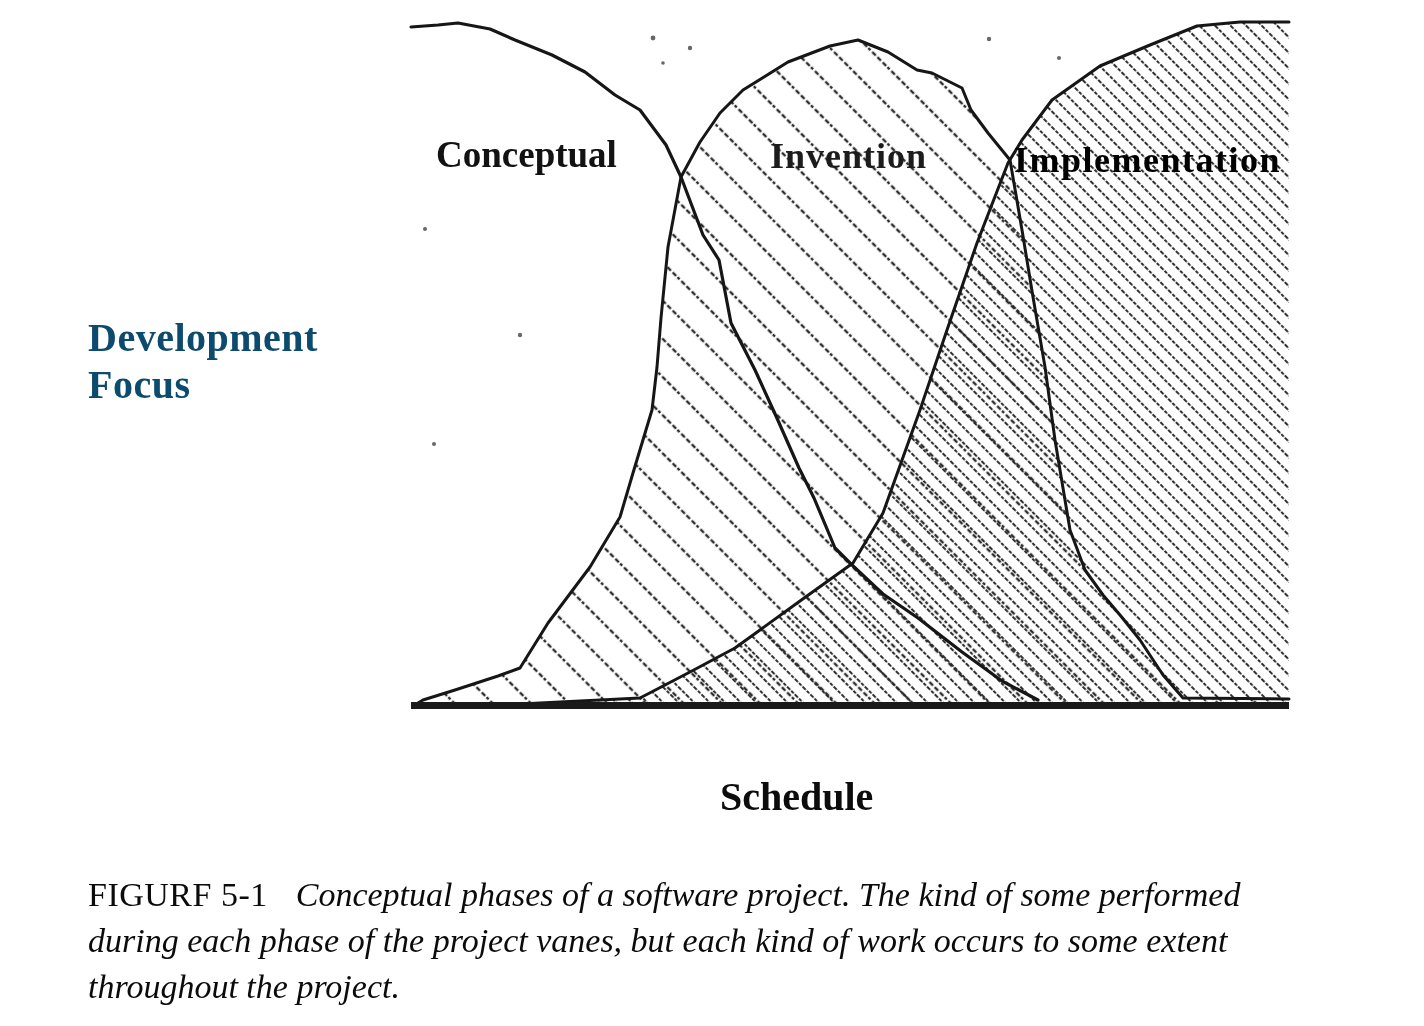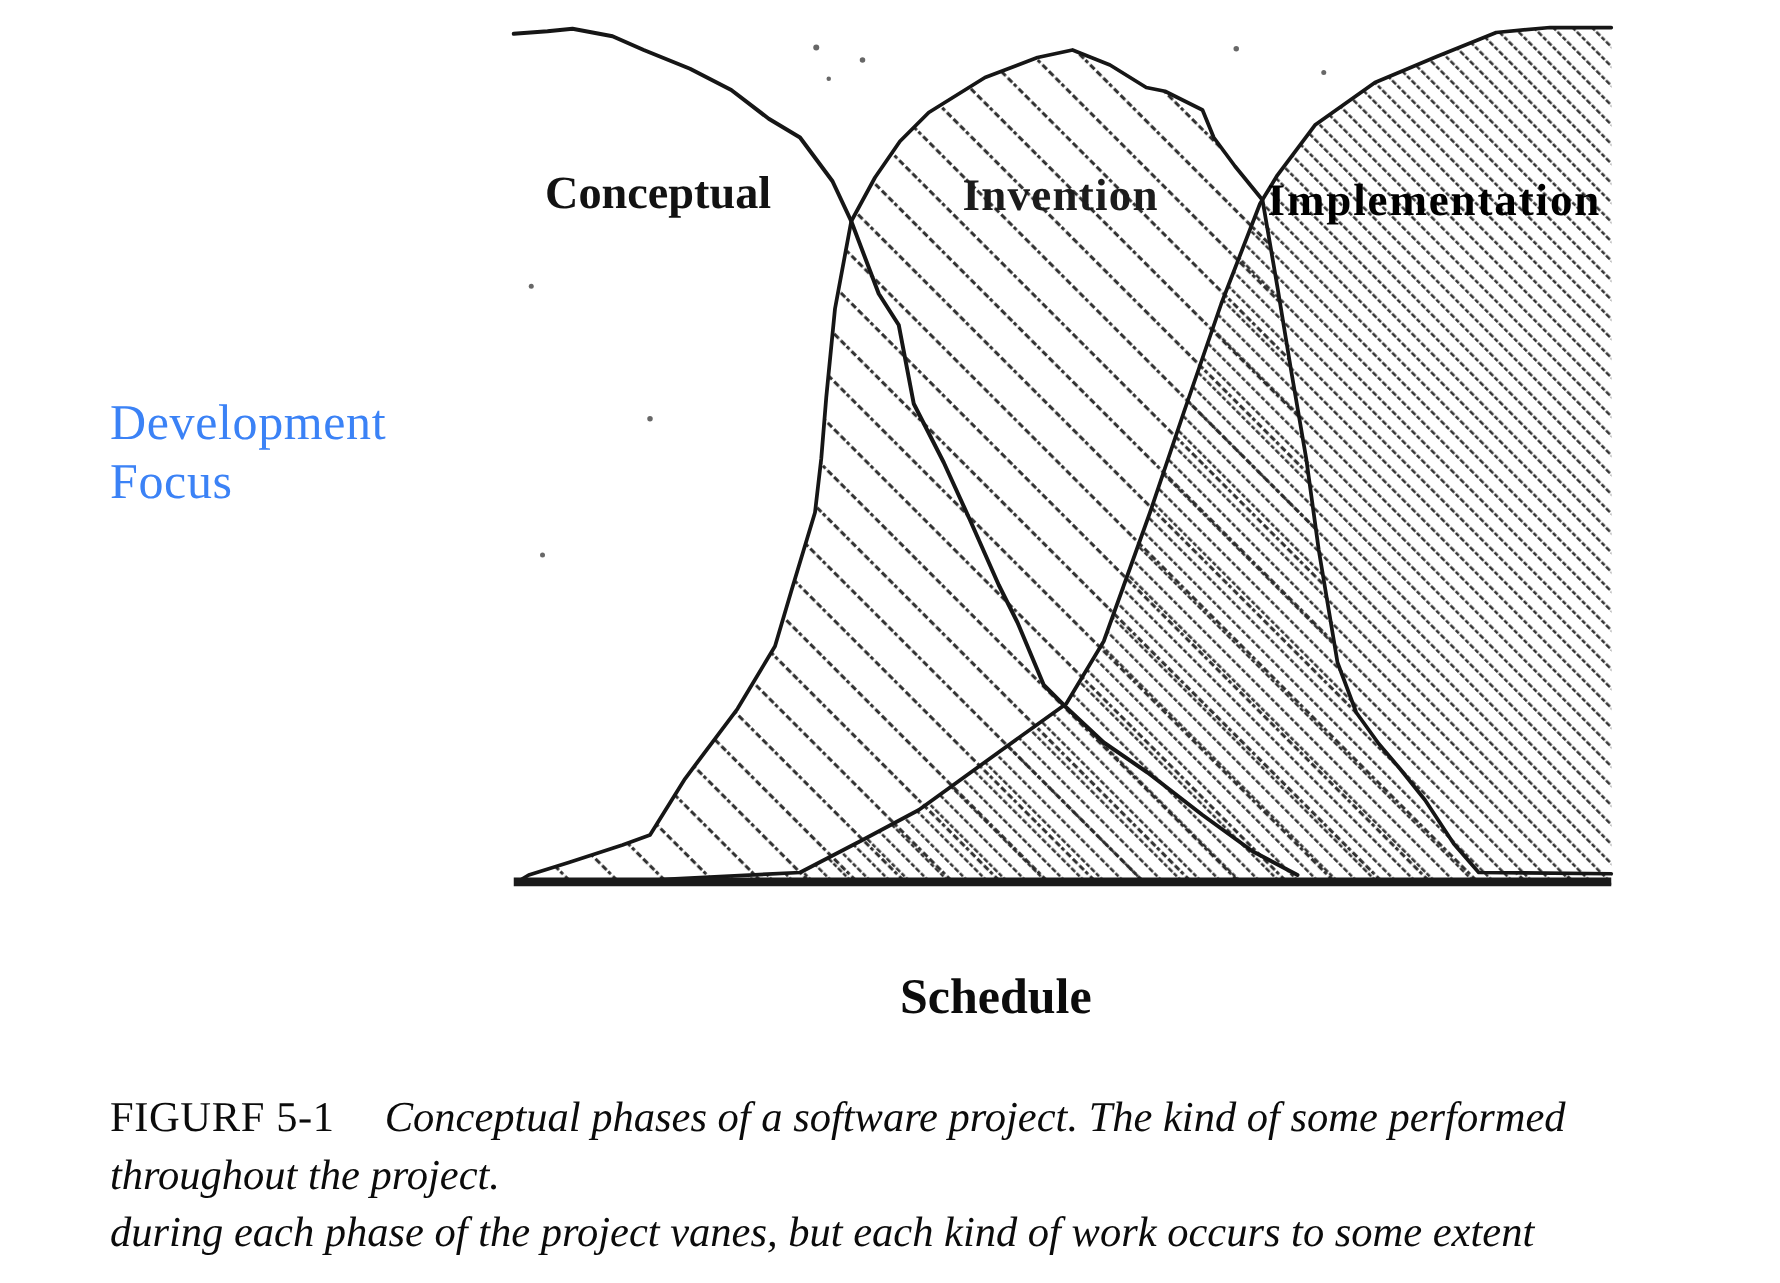--- a/index.html
+++ b/index.html
@@ -10,24 +10,24 @@
     background: #ffffff;
     font-family: "Liberation Serif", serif;
     position: relative;
     overflow: hidden;
   }
   .abs { position: absolute; }
 
   .ylabel {
     left: 88px;
     top: 314px;
-    font-weight: normal;
+    font-weight: bold;
     font-size: 40px;
     line-height: 47px;
-    color: #3b82f6;
+    color: #0c4a6e;
     letter-spacing: 0.5px;
   }
   .xlabel {
     left: 720px;
     top: 773px;
     width: 244px;
     font-weight: bold;
     font-size: 40px;
     color: #0c0c0c;
   }
@@ -45,21 +45,21 @@
     left: 88px;
     top: 872px;
     width: 1290px;
     font-size: 34px;
     line-height: 46px;
     font-style: italic;
     color: #0b0b0b;
   }
   .caption .cap-tag {
     font-style: normal;
-    margin-right: 40px;
+    margin-right: 28px;
     letter-spacing: 0.5px;
   }
   svg#phase-diagram { left: 0; top: 0; }
 </style>
 </head>
 <body>
 
 <svg id="phase-diagram" class="abs" width="1424" height="1026" viewBox="0 0 1424 1026" xmlns="http://www.w3.org/2000/svg">
   <defs>
     <pattern id="hatchLight" width="27" height="27" patternUnits="userSpaceOnUse" patternTransform="rotate(-45)">
@@ -104,15 +104,15 @@
 <div id="invention-label" class="abs phase-label">Invention</div>
 
 <div id="implementation-label" class="abs phase-label">Implementation</div>
 
 <div class="abs xlabel">Schedule</div>
 
 <div class="abs caption">
   <div>
     <span class="cap-tag">FIGURF 5-1</span><span>Conceptual phases of a software project. The kind of some performed</span>
   </div>
+  <div>during each phase of the project vanes, but each kind of work occurs to some extent</div>
   <div>throughout the project.</div>
-  <div>during each phase of the project vanes, but each kind of work occurs to some extent</div>
 </div>
 
 </body></html>

